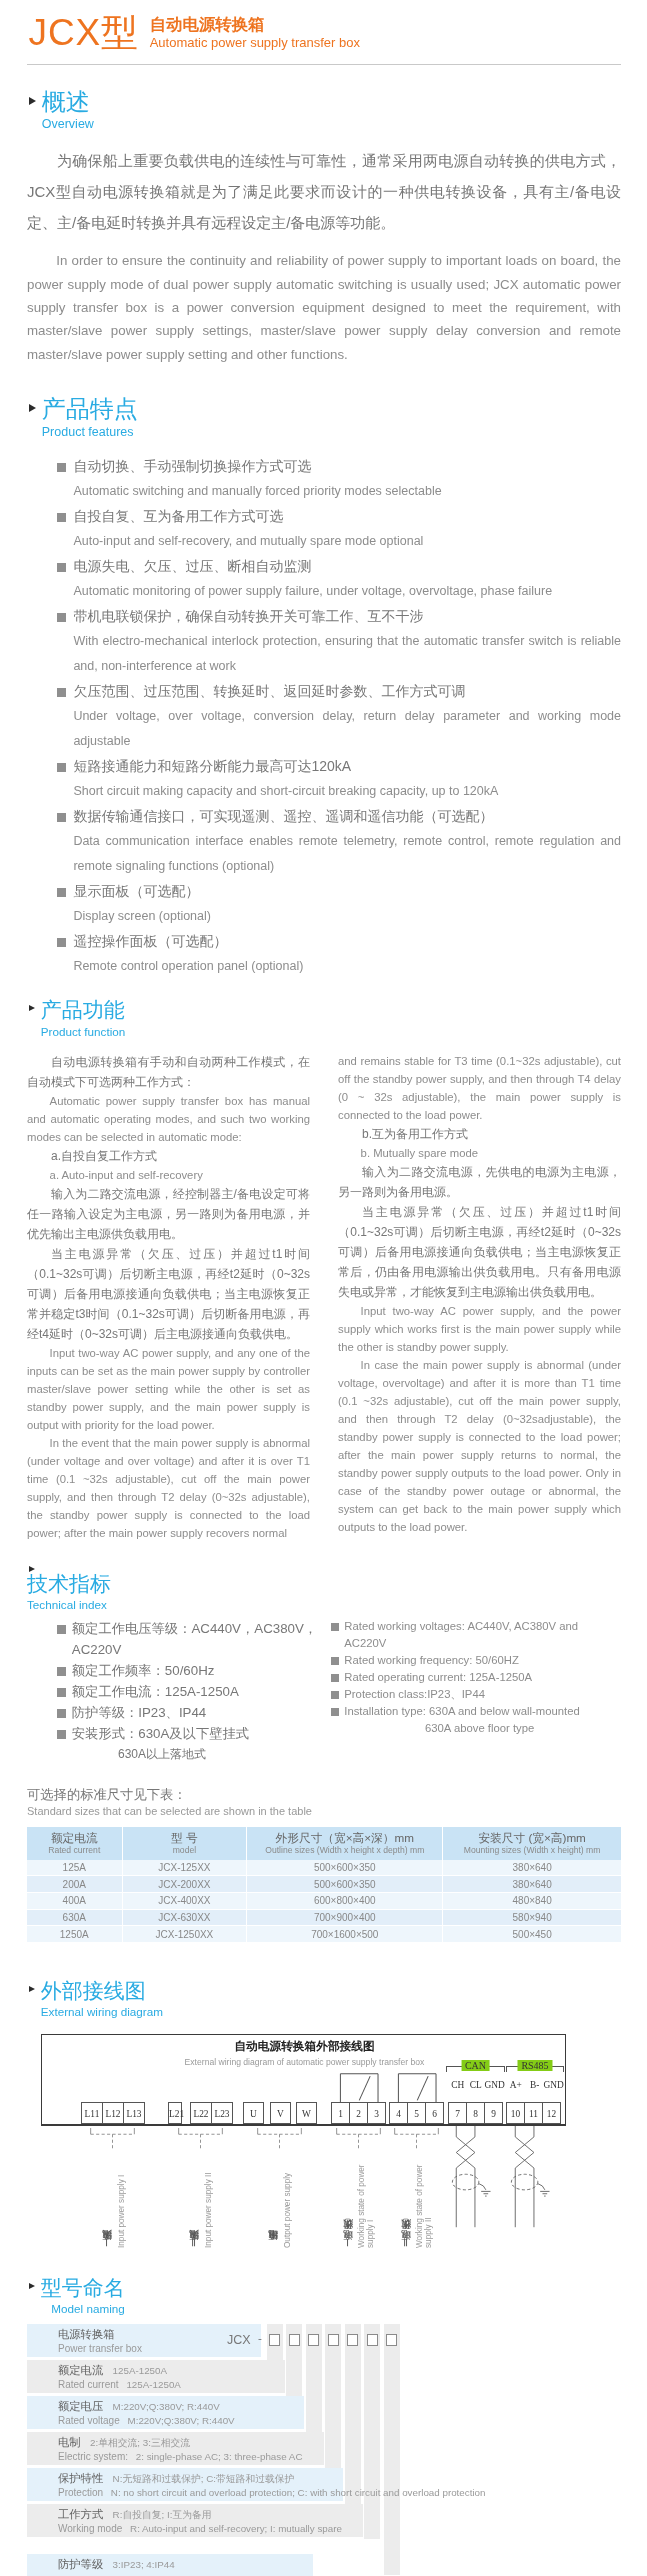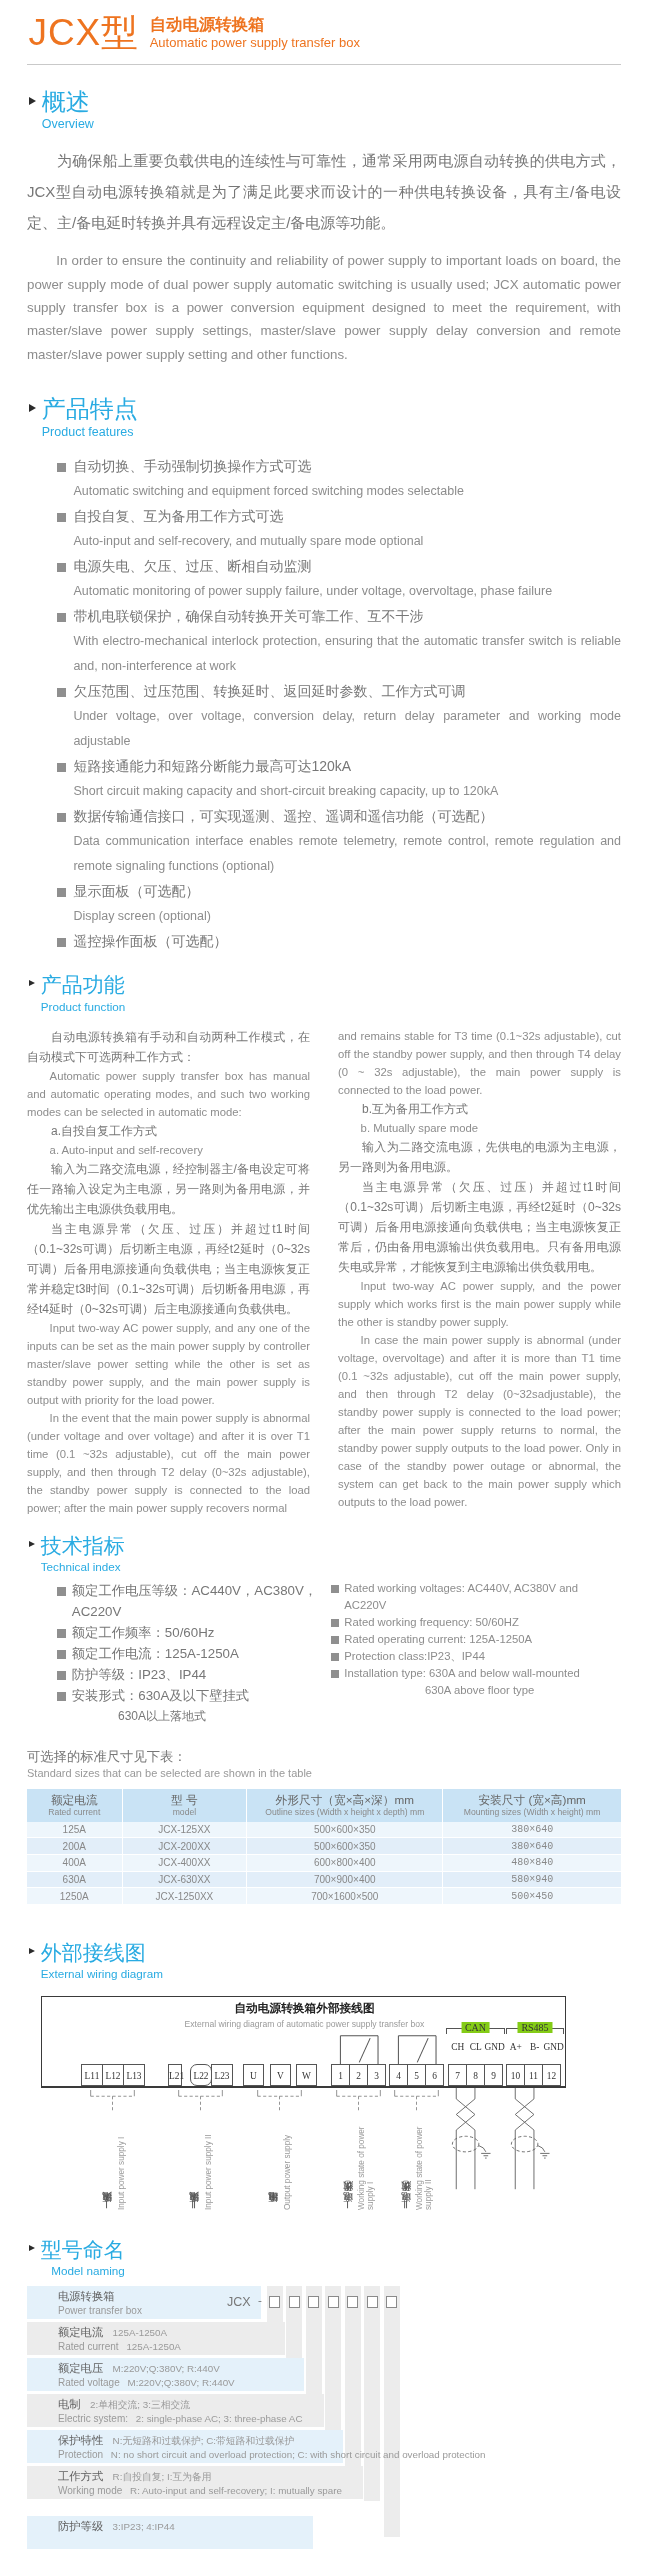--- a/index.html
+++ b/index.html
@@ -58,21 +58,21 @@
   
   .sizes-note{margin-top:20px;}
   .note-cn{font-size:13.3px;color:#777;line-height:19px;}
   .note-en{font-size:11px;color:#999;line-height:15px;}
   table.sizes{width:100%;border-collapse:collapse;margin-top:7.8px;}
   table.sizes th{background:#c9e3f5;font-weight:400;padding:3.1px 1.6px 3.9px 1.6px;border-right:1.6px solid #fff;}
   table.sizes th:last-child{border-right:none;}
   .th-cn{font-size:11.7px;color:#666;line-height:15px;}
   .th-en{font-size:8.6px;color:#8a8a8a;line-height:11px;}
   table.sizes td{text-align:center;font-size:10px;color:#888;padding:2.3px 1.6px;border-bottom:1.6px solid #fff;border-right:1.6px solid #fff;}
-  table.sizes td:last-child{border-right:none;font-family:Liberation Mono, monospace;}
+  table.sizes td:last-child{border-right:none;}
   table.sizes tbody tr:nth-child(odd){background:#eef6fc;}
   table.sizes tbody tr:nth-child(even){background:#e2eef9;}
   table.sizes th:nth-child(1),table.sizes td:nth-child(1){width:16%;}
   table.sizes th:nth-child(2),table.sizes td:nth-child(2){width:21%;}
   table.sizes th:nth-child(3),table.sizes td:nth-child(3){width:33%;}
   table.sizes th:nth-child(4),table.sizes td:nth-child(4){width:30%;}
 
   
   .diagram{position:relative;height:220px;margin-top:12.5px;font-family:"Liberation Serif", serif;}
   .dbox{position:absolute;left:14px;top:0;width:525px;height:92px;border:1.6px solid #3a3a3a;border-bottom-width:2.3px;background:#fff;box-sizing:border-box;}
@@ -138,21 +138,21 @@
         <div class="h-cn">产品特点</div>
         <div class="h-en">Product features</div>
       </div>
     </div>
     <div class="features-list" id="features-list">
         <div class="feature-item">
           <div class="f-cn">
             <span class="sq"></span>
             <span>自动切换、手动强制切换操作方式可选</span>
           </div>
-          <div class="f-en">Automatic switching and equipment forced switching modes selectable</div>
+          <div class="f-en">Automatic switching and manually forced priority modes selectable</div>
         </div>
         <div class="feature-item">
           <div class="f-cn">
             <span class="sq"></span>
             <span>自投自复、互为备用工作方式可选</span>
           </div>
           <div class="f-en">Auto-input and self-recovery, and mutually spare mode optional</div>
         </div>
         <div class="feature-item">
           <div class="f-cn">
@@ -194,20 +194,21 @@
             <span class="sq"></span>
             <span>显示面板（可选配）</span>
           </div>
           <div class="f-en">Display screen (optional)</div>
         </div>
         <div class="feature-item">
           <div class="f-cn">
             <span class="sq"></span>
             <span>遥控操作面板（可选配）</span>
           </div>
+          <div class="f-en">Remote control operation panel (optional)</div>
         </div>
       </div>
 
     <div class="sec-head small" style="margin-top:19px;">
       <span class="tri"></span>
       <div>
         <div class="h-cn">产品功能</div>
         <div class="h-en">Product function</div>
       </div>
     </div>
@@ -226,21 +227,21 @@
           <p class="fn-p en noindent">and remains stable for T3 time (0.1~32s adjustable), cut off the standby power supply, and then through T4 delay (0 ~ 32s adjustable), the main power supply is connected to the load power.</p>
           <p class="fn-p cn">b.互为备用工作方式</p>
           <p class="fn-p en">b. Mutually spare mode</p>
           <p class="fn-p cn">输入为二路交流电源，先供电的电源为主电源，另一路则为备用电源。</p>
           <p class="fn-p cn">当主电源异常（欠压、过压）并超过t1时间（0.1~32s可调）后切断主电源，再经t2延时（0~32s可调）后备用电源接通向负载供电；当主电源恢复正常后，仍由备用电源输出供负载用电。只有备用电源失电或异常，才能恢复到主电源输出供负载用电。</p>
           <p class="fn-p en">Input two-way AC power supply, and the power supply which works first is the main power supply while the other is standby power supply.</p>
           <p class="fn-p en">In case the main power supply is abnormal (under voltage, overvoltage) and after it is more than T1 time (0.1 ~32s adjustable), cut off the main power supply, and then through T2 delay (0~32sadjustable), the standby power supply is connected to the load power; after the main power supply returns to normal, the standby power supply outputs to the load power. Only in case of the standby power outage or abnormal, the system can get back to the main power supply which outputs to the load power.</p>
         </div>
     </div>
 
-    <div class="sec-head small" style="margin-top:17px;">
+    <div class="sec-head small" style="margin-top:17px;flex-direction:column;">
       <span class="tri"></span>
       <div>
         <div class="h-cn">技术指标</div>
         <div class="h-en">Technical index</div>
       </div>
     </div>
     <div class="tech-cols">
       <div class="tech-left" id="tech-cn">
           <div class="t-item">
             <span class="sq"></span>
@@ -386,21 +387,21 @@
             <span class="pinlbl" style="left: 441px;">GND</span>
             <span class="pinlbl" style="left: 462px;">A+</span>
             <span class="pinlbl" style="left: 481px;">B-</span>
             <span class="pinlbl" style="left: 500px;">GND</span>
           </div>
         <div id="tstrip">
             <div class="tcell" style="left: 39px; width: 22px; top: 67px;">L11</div>
             <div class="tcell" style="left: 60px; width: 22px; top: 67px;">L12</div>
             <div class="tcell" style="left: 81px; width: 22px; top: 67px;">L13</div>
             <div class="tcell" style="left: 126px; width: 14px; top: 67px;">L21</div>
-            <div class="tcell" style="left: 148px; width: 22px; top: 67px; border-radius: 7px;">L22</div>
+            <div class="tcell" style="left: 148px; width: 22px; top: 67px;">L22</div>
             <div class="tcell" style="left: 169px; width: 22px; top: 67px;">L23</div>
             <div class="tcell" style="left: 201px; width: 21px; top: 67px;">U</div>
             <div class="tcell" style="left: 228px; width: 21px; top: 67px;">V</div>
             <div class="tcell" style="left: 254px; width: 21px; top: 67px;">W</div>
             <div class="tcell" style="left: 289px; width: 19px; top: 67px;">1</div>
             <div class="tcell" style="left: 307px; width: 19px; top: 67px;">2</div>
             <div class="tcell" style="left: 325px; width: 19px; top: 67px;">3</div>
             <div class="tcell" style="left: 347px; width: 19px; top: 67px;">4</div>
             <div class="tcell" style="left: 365px; width: 19px; top: 67px;">5</div>
             <div class="tcell" style="left: 383px; width: 19px; top: 67px;">6</div>

